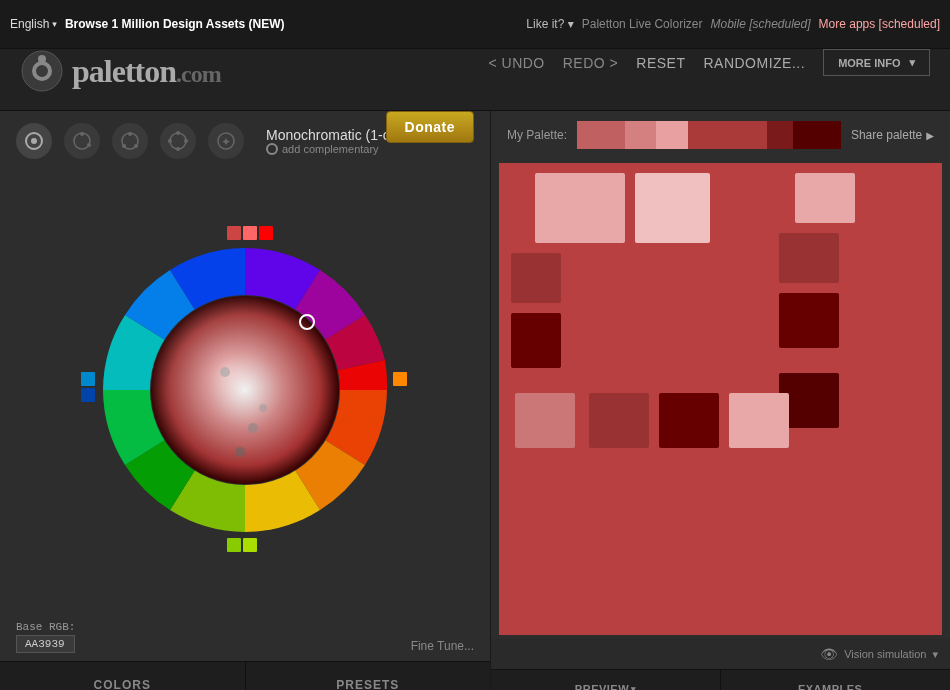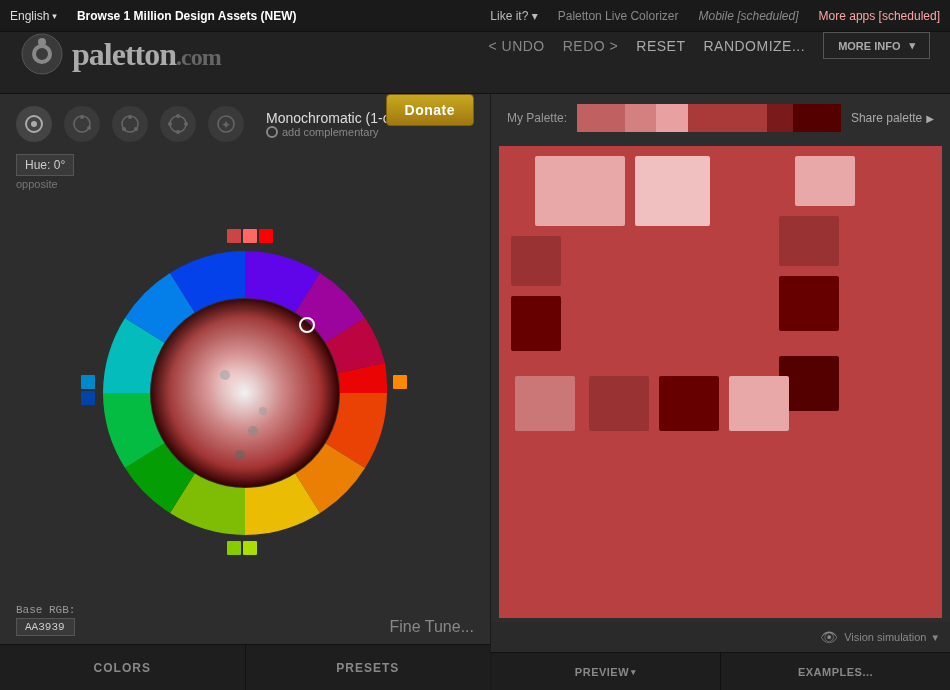--- a/index.html
+++ b/index.html
@@ -8,25 +8,25 @@
       height: 690px;
       background: #2a2a2a;
       font-family: Arial, sans-serif;
       overflow: hidden;
       color: #ccc;
     }
 
     
     #top-banner {
       background: #1a1a1a;
-      height: 32px;
+      height: 49px;
       display: flex;
       align-items: center;
       padding: 0 10px;
-      gap: 20px;
+      gap: 8px;
       font-size: 12px;
       color: #bbb;
       border-bottom: 1px solid #111;
     }
     .banner-lang {
       display: flex; align-items: center; gap: 3px; cursor: pointer; color: #ddd;
     }
     .banner-lang .arrow { font-size: 9px; }
     .banner-browse { color: #fff; font-weight: bold; flex: 1; }
     .banner-like { cursor: pointer; }
@@ -197,21 +197,21 @@
     }
     .base-rgb-value {
       background: #3a3a3a;
       border: 1px solid #555;
       padding: 2px 8px;
       font-size: 11px;
       color: #ccc;
       margin-top: 2px;
     }
     .fine-tune {
-      font-size: 16px;
+      font-size: 12px;
       color: #888;
       cursor: pointer;
     }
 
     
     #tabs-left {
       height: 46px;
       background: #1e1e1e;
       display: flex;
       border-top: 1px solid #111;
@@ -422,27 +422,20 @@
       </div>
       <div class="mode-label-area">
         <div class="mode-label">Monochromatic (1-color)</div>
         <div class="mode-complementary">
           <div class="mode-comp-circle"></div>
           <span>add complementary</span>
         </div>
       </div>
     </div>
 
-    <div id="hue-info">
-      <div class="hue-box">
-        <span>Hue:</span>
-        <span>0°</span>
-      </div>
-      <div class="opposite-text">opposite</div>
-    </div>
 
     <div id="wheel-area">
       <svg class="wheel-svg" viewBox="0 0 340 340">
         <defs>
           <radialGradient id="innerGrad" cx="50%" cy="50%" r="50%">
             <stop offset="0%" stop-color="#ffffff" stop-opacity="1"></stop>
             <stop offset="60%" stop-color="#cc4444" stop-opacity="0.9"></stop>
             <stop offset="100%" stop-color="#220000" stop-opacity="1"></stop>
           </radialGradient>
         </defs>

